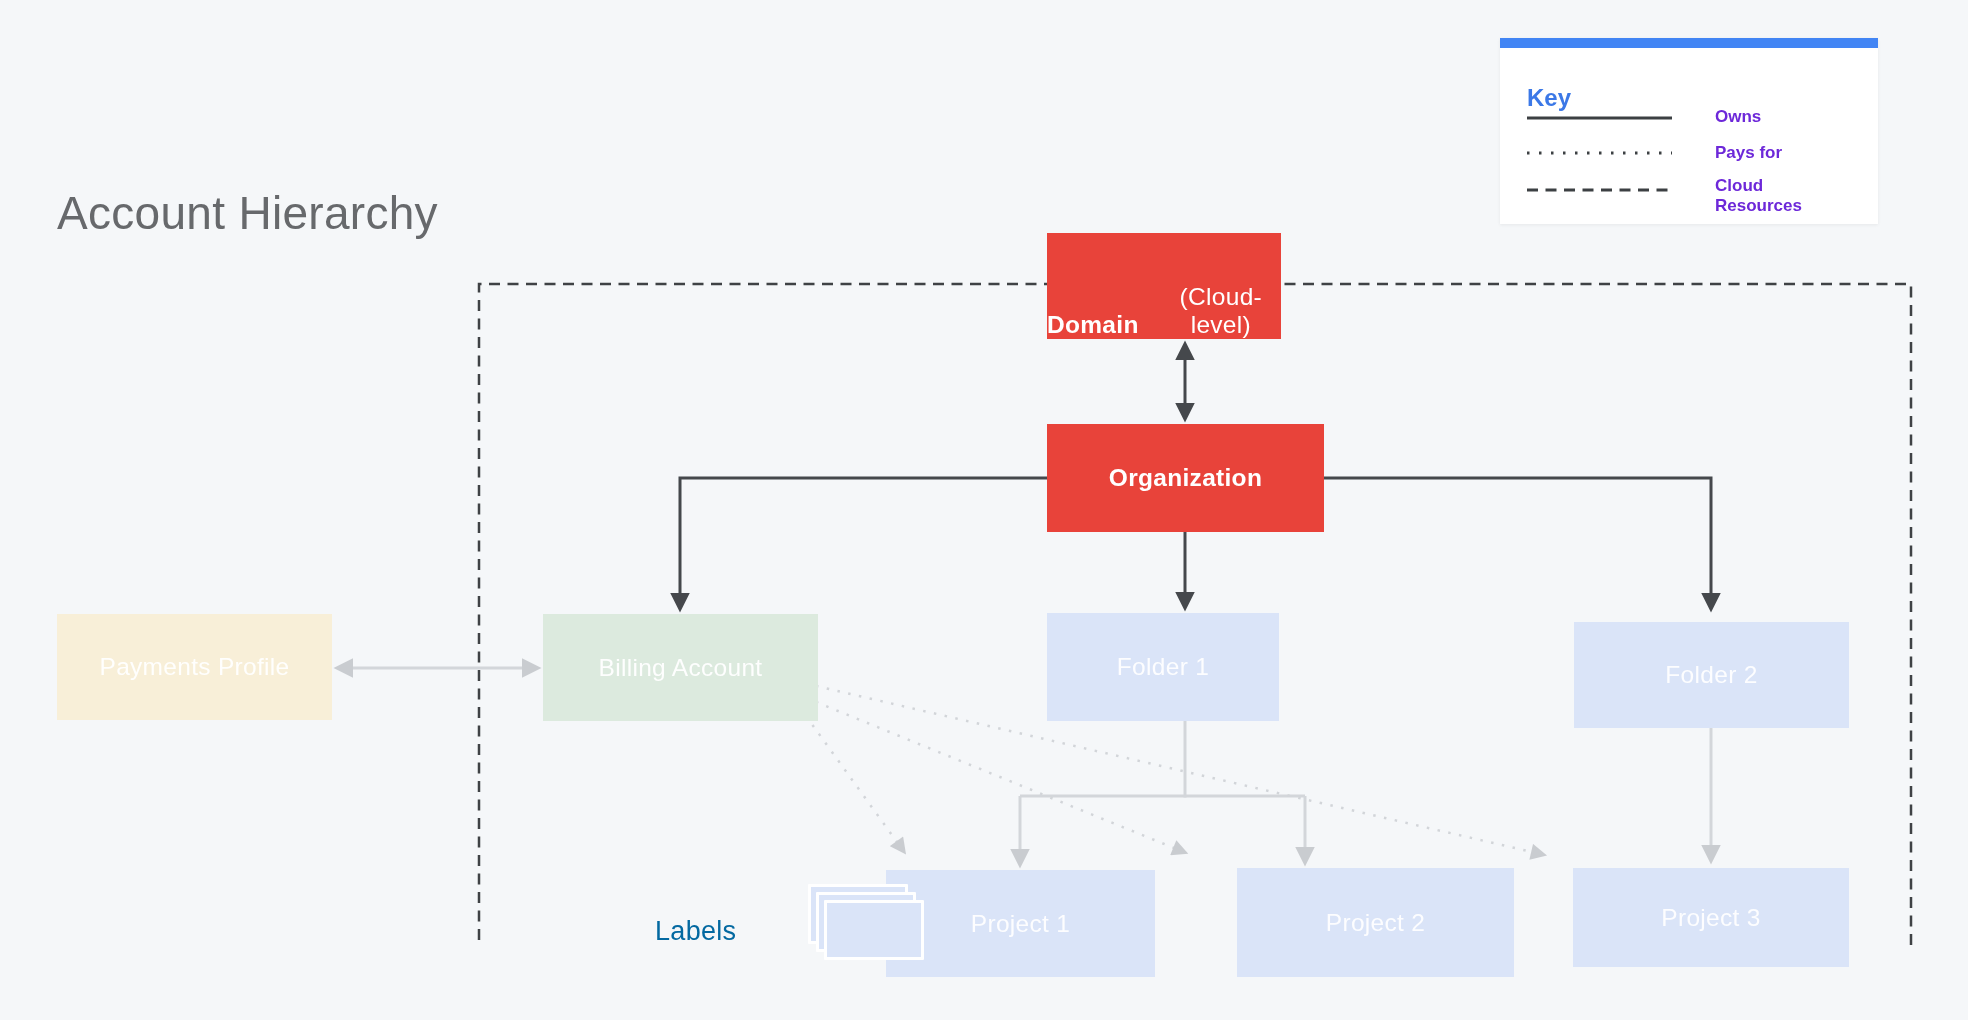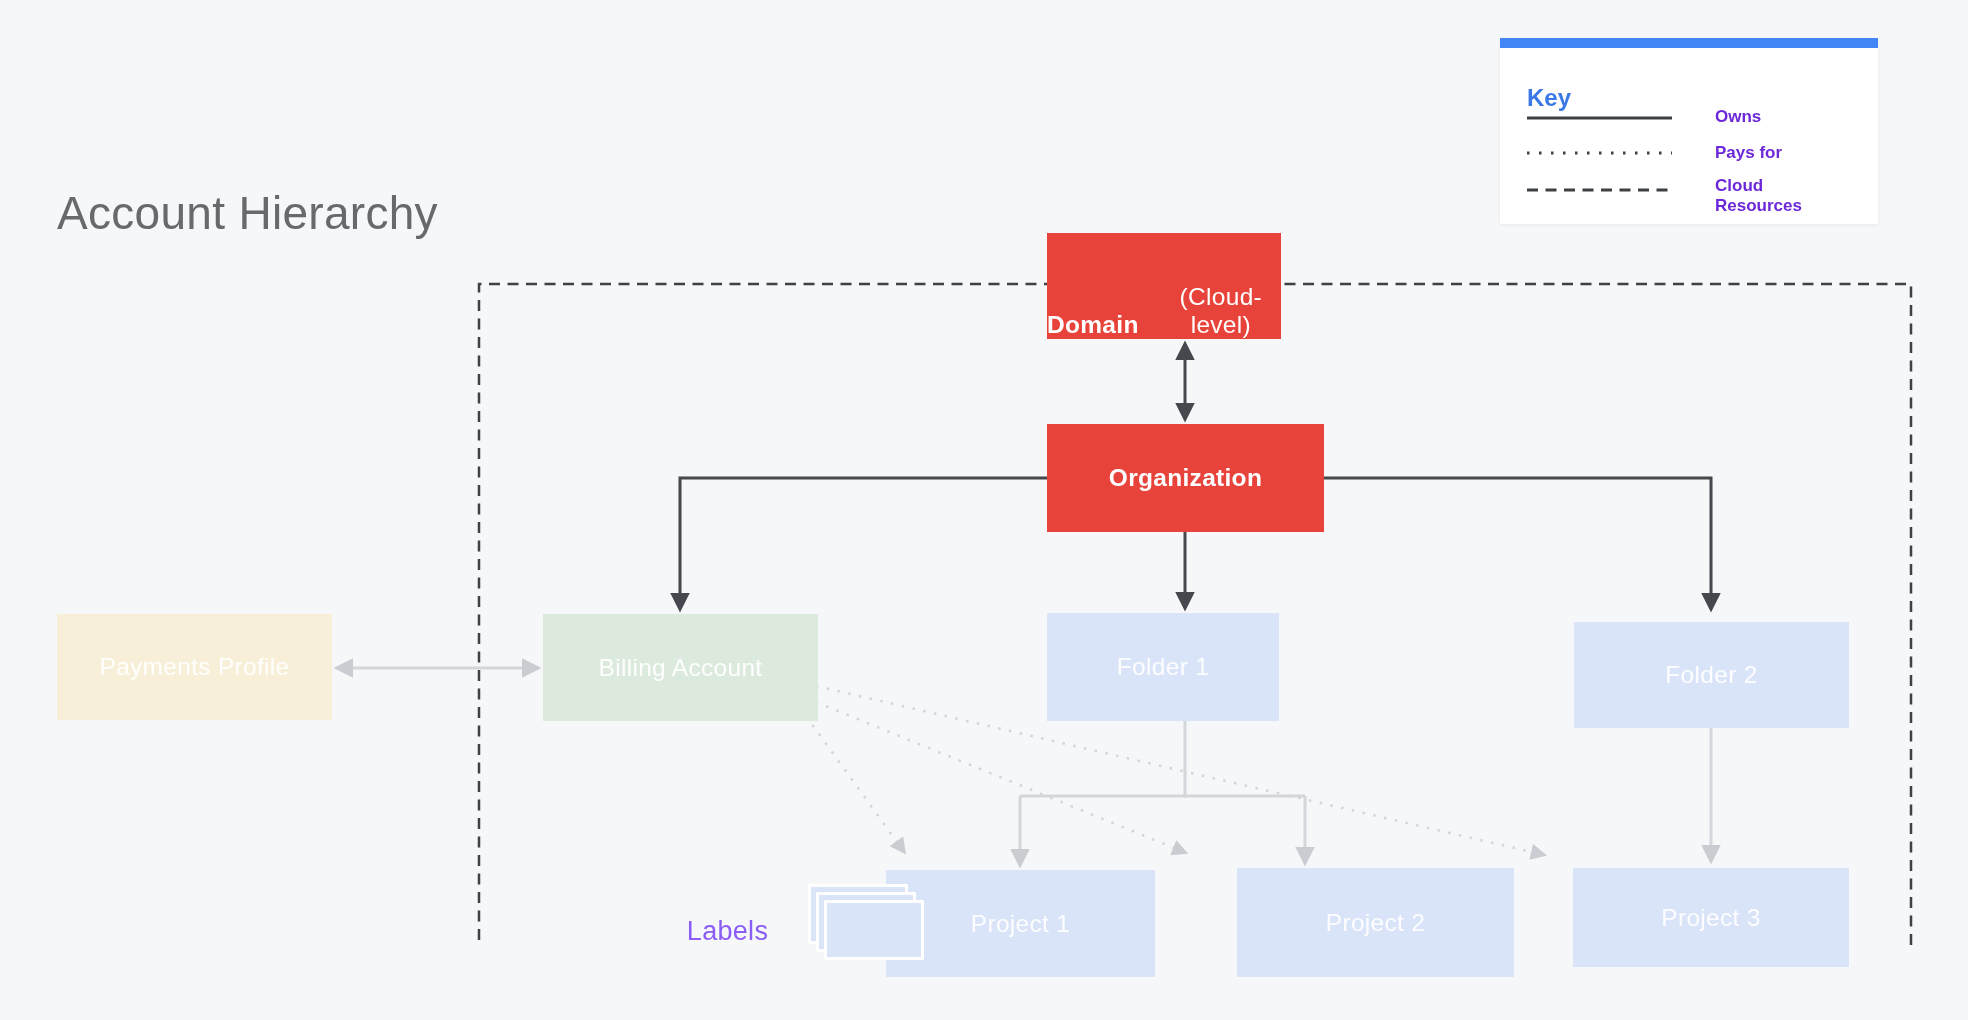--- a/index.html
+++ b/index.html
@@ -54,22 +54,22 @@
   .key-sample.s1{top:77px;}
   .key-sample.s2{top:112px;}
   .key-sample.s3{top:149px;}
   .key-label{position:absolute;left:215px;font-size:17px;font-weight:700;color:#6d28d9;line-height:20px;}
   .key-label.l1{top:69px;}
   .key-label.l2{top:105px;}
   .key-label.l3{top:138px;width:110px;}
 
   
   .labels-caption{
-    position:absolute;left:655px;top:916px;width:145px;text-align:center;
-    font-size:27px;color:#8b5cf6;letter-spacing:.3px;z-index:2;
+    position:absolute;left:655px;top:916px;width:145px;text-align:left;
+    font-size:27px;color:#0369a1;letter-spacing:.3px;z-index:2;
   }
   .cards-stack{position:absolute;left:808px;top:884px;width:122px;height:82px;z-index:3;}
   .card{
     position:absolute;width:100px;height:60px;box-sizing:border-box;
     background:#DAE4F8;border:3px solid #FFFFFF;border-radius:1px;
   }
   .card.back{left:0;top:0;}
   .card.mid{left:8px;top:8px;}
   .card.front{left:16px;top:16px;}
 </style>

